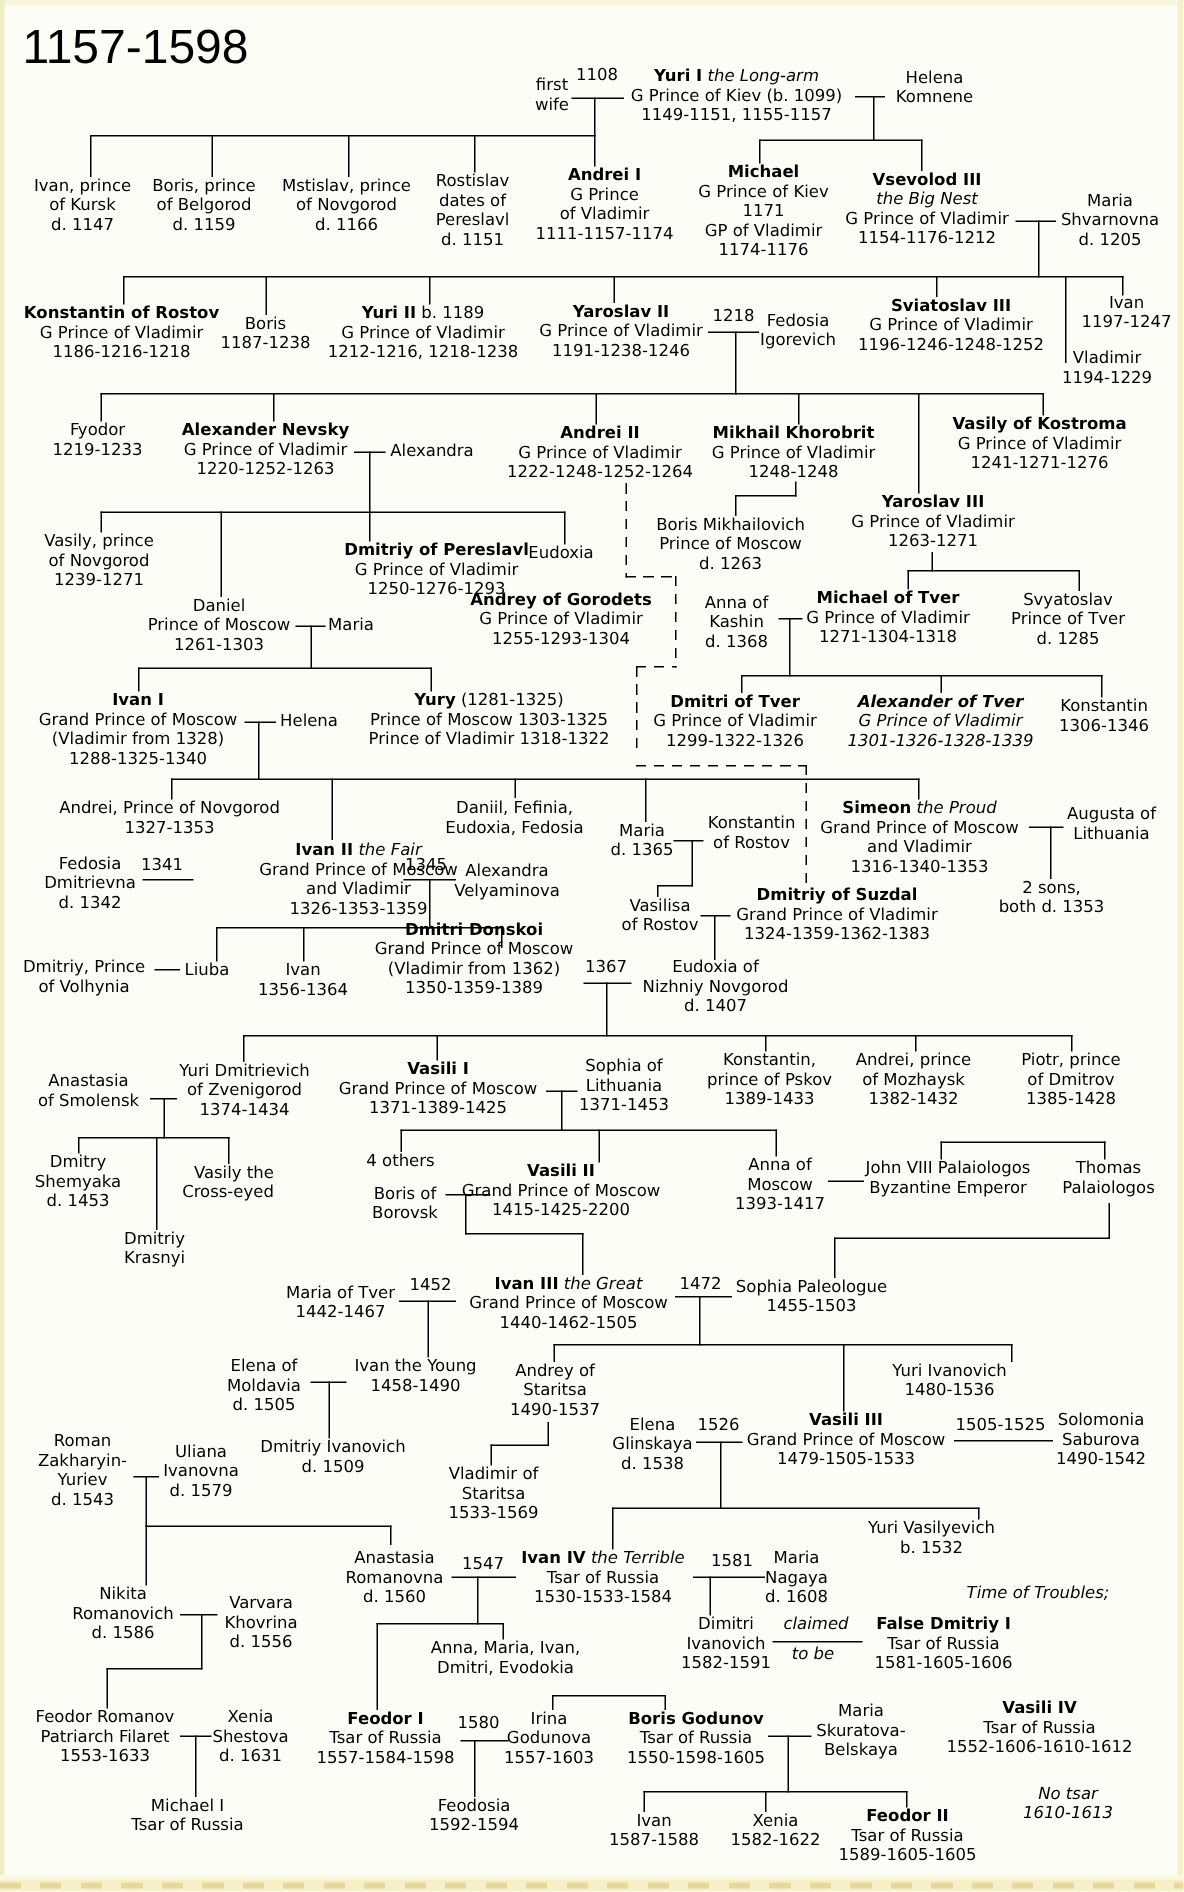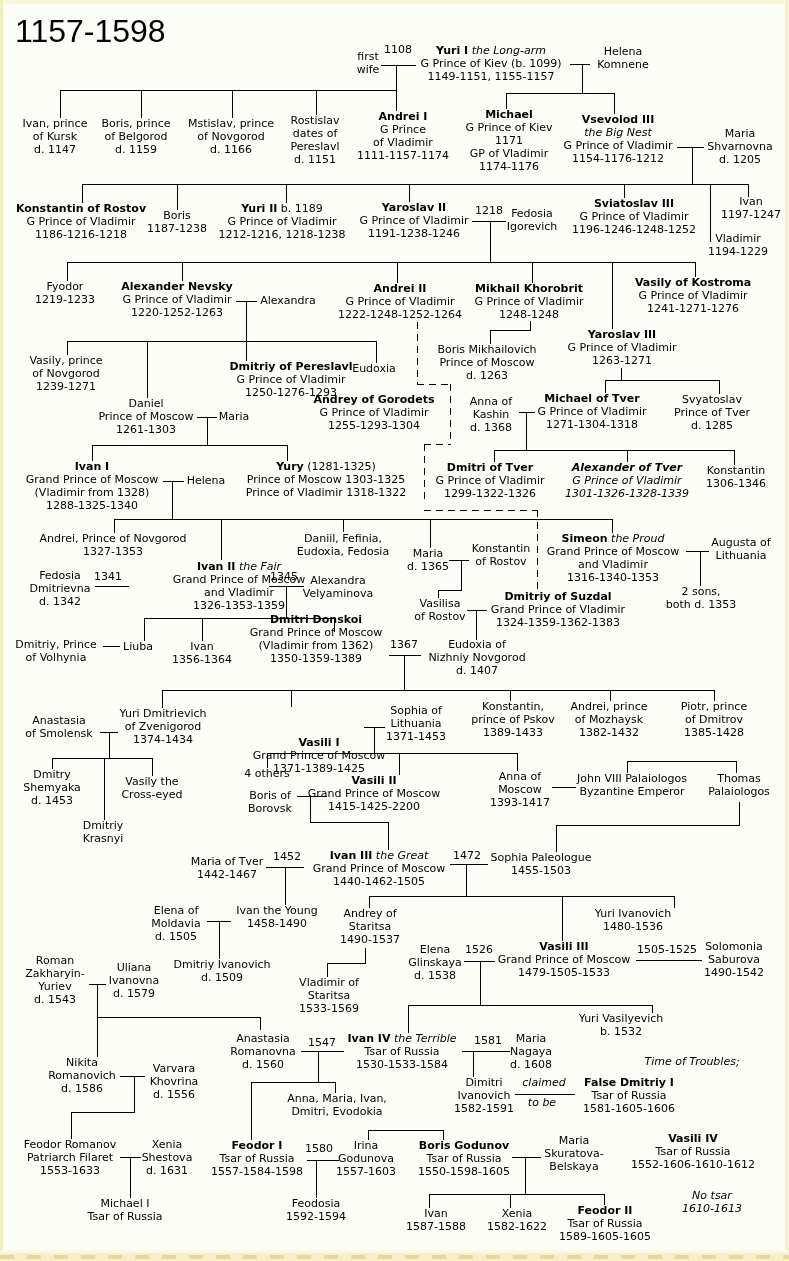--- a/index.html
+++ b/index.html
@@ -324,21 +324,21 @@
       </div>
       <div class="node" style="left: 59px; top: 714px;">
         <div>Anastasia</div>
         <div>of Smolensk</div>
       </div>
       <div class="node" style="left: 163px; top: 707px;">
         <div>Yuri Dmitrievich</div>
         <div>of Zvenigorod</div>
         <div>1374-1434</div>
       </div>
-      <div class="node" style="left: 292px; top: 736px; margin-left: 27px;">
+      <div class="node" style="left: 292px; top: 706px;">
         <div><b>Vasili I</b></div>
         <div>Grand Prince of Moscow</div>
         <div>1371-1389-1425</div>
       </div>
       <div class="node" style="left: 416px; top: 704px;">
         <div>Sophia of</div>
         <div>Lithuania</div>
         <div>1371-1453</div>
       </div>
       <div class="node" style="left: 513px; top: 700px;">
@@ -354,21 +354,21 @@
       <div class="node" style="left: 714px; top: 700px;">
         <div>Piotr, prince</div>
         <div>of Dmitrov</div>
         <div>1385-1428</div>
       </div>
       <div class="node" style="left: 52px; top: 768px;">
         <div>Dmitry</div>
         <div>Shemyaka</div>
         <div>d. 1453</div>
       </div>
-      <div class="node" style="left: 152px; top: 775px;">
+      <div class="node" style="left: 152px; top: 775px; text-align: right;">
         <div>Vasily the</div>
         <div>Cross-eyed</div>
       </div>
       <div class="node" style="left: 103px; top: 819px;">
         <div>Dmitriy</div>
         <div>Krasnyi</div>
       </div>
       <div class="node" style="left: 267px; top: 767px;">
         <div>4 others</div>
       </div>

